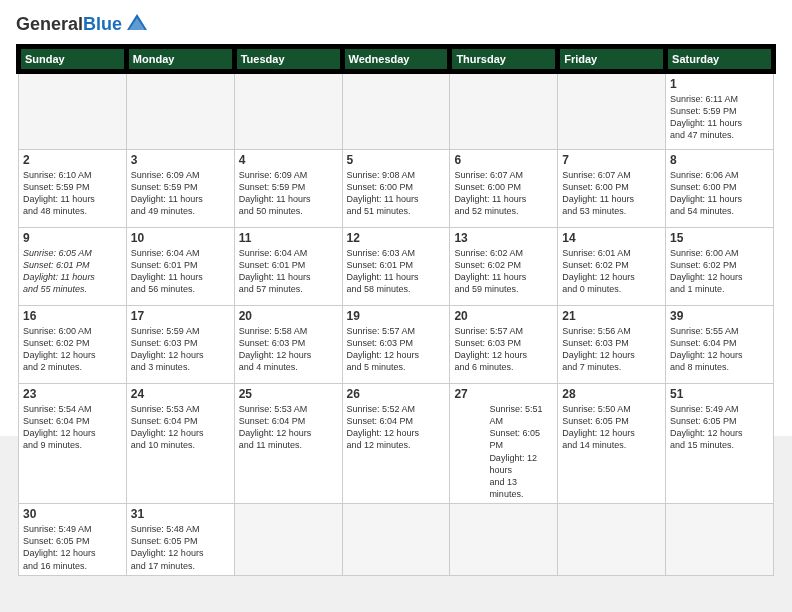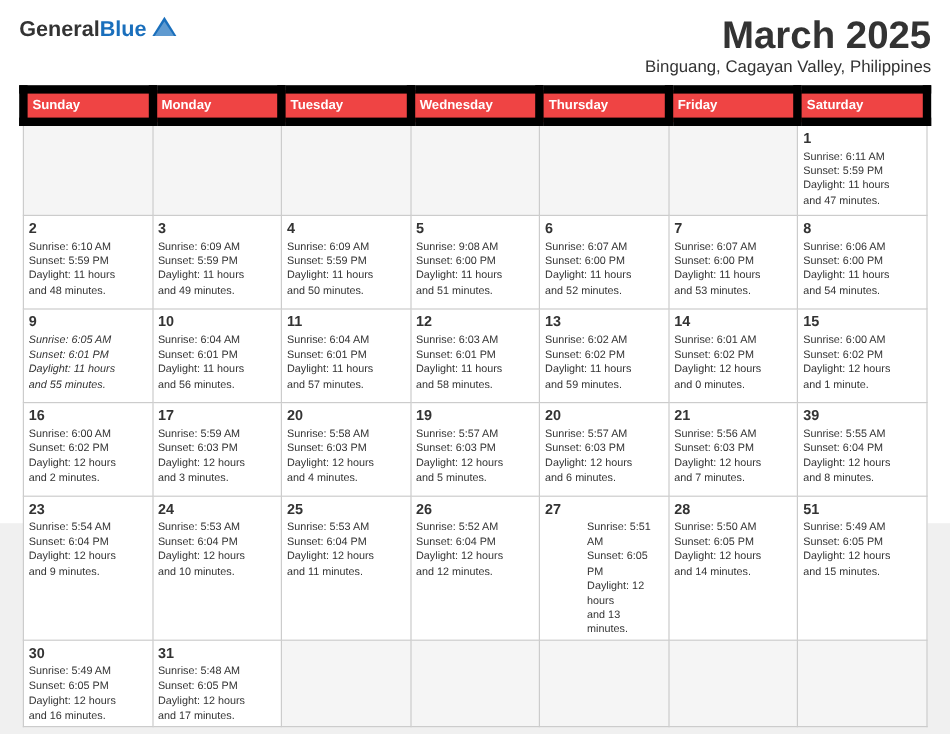--- a/index.html
+++ b/index.html
@@ -59,26 +59,26 @@
     .subtitle {
       font-size: 14px;
       color: #333;
     }
     .calendar {
       width: 100%;
       border-collapse: collapse;
       table-layout: fixed;
     }
     .calendar th {
-      background: #ef4444;
+      background: #14532d;
       color: white;
       font-size: 11px;
       font-weight: bold;
       padding: 4px 4px;
-      border: 7px solid #000000;
+      border: 5px solid #000000;
       text-align: left;
     }
     .calendar td {
       border: 1px solid #ccc;
       vertical-align: top;
       padding: 3px 4px;
       font-size: 9.5px;
       color: #333;
       height: 78px;
       width: 113px;
@@ -111,24 +111,20 @@
     <div class="logo">
       <div class="logo-text">
         <span class="logo-general">General</span>
         <span class="logo-blue">Blue</span>
         <svg class="logo-icon" viewBox="0 0 24 24">
           <polygon points="12,2 22,18 2,18" fill="#1a6fbc"></polygon>
           <polygon points="12,6 20,18 4,18" fill="white" opacity="0.3"></polygon>
         </svg>
       </div>
     </div>
-    <div class="title-block">
-      <div class="month-title">March 2025</div>
-      <div class="subtitle">Binguang, Cagayan Valley, Philippines</div>
-    </div>
   </div>
 
   <table class="calendar">
     <thead>
       <tr>
       <th>Sunday</th>
           <th>Monday</th>
           <th>Tuesday</th>
           <th>Wednesday</th>
           <th>Thursday</th>

